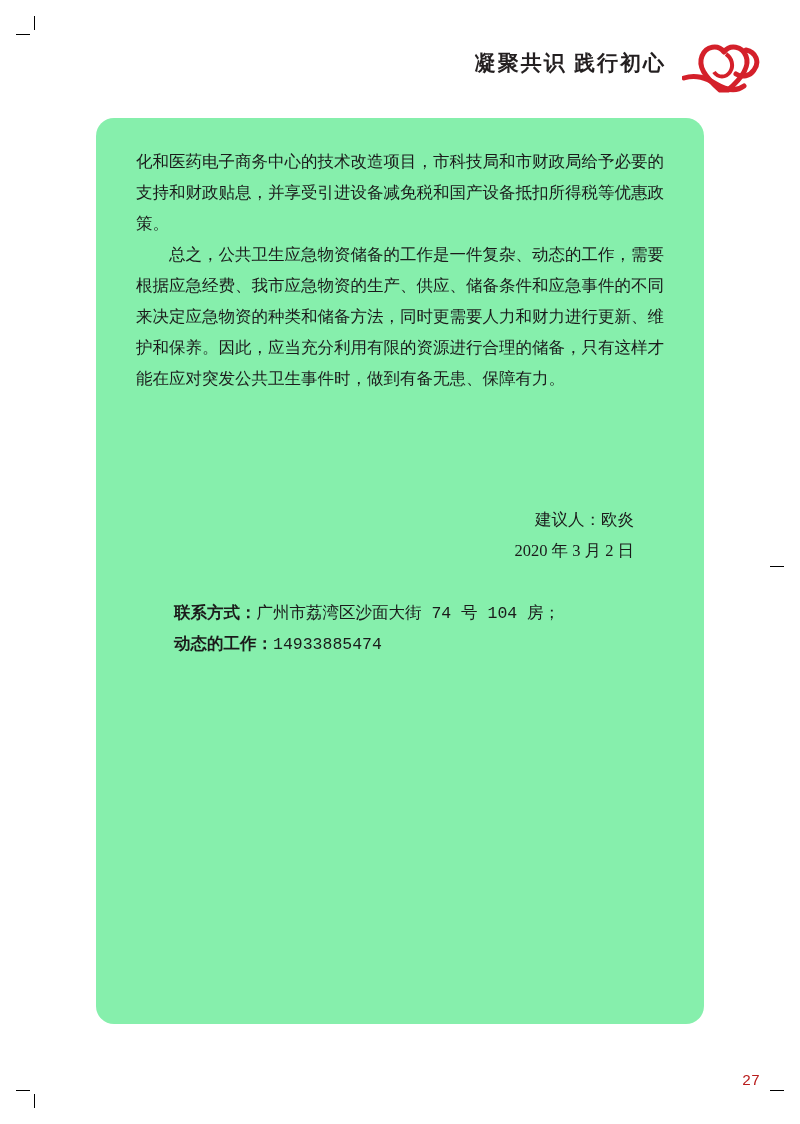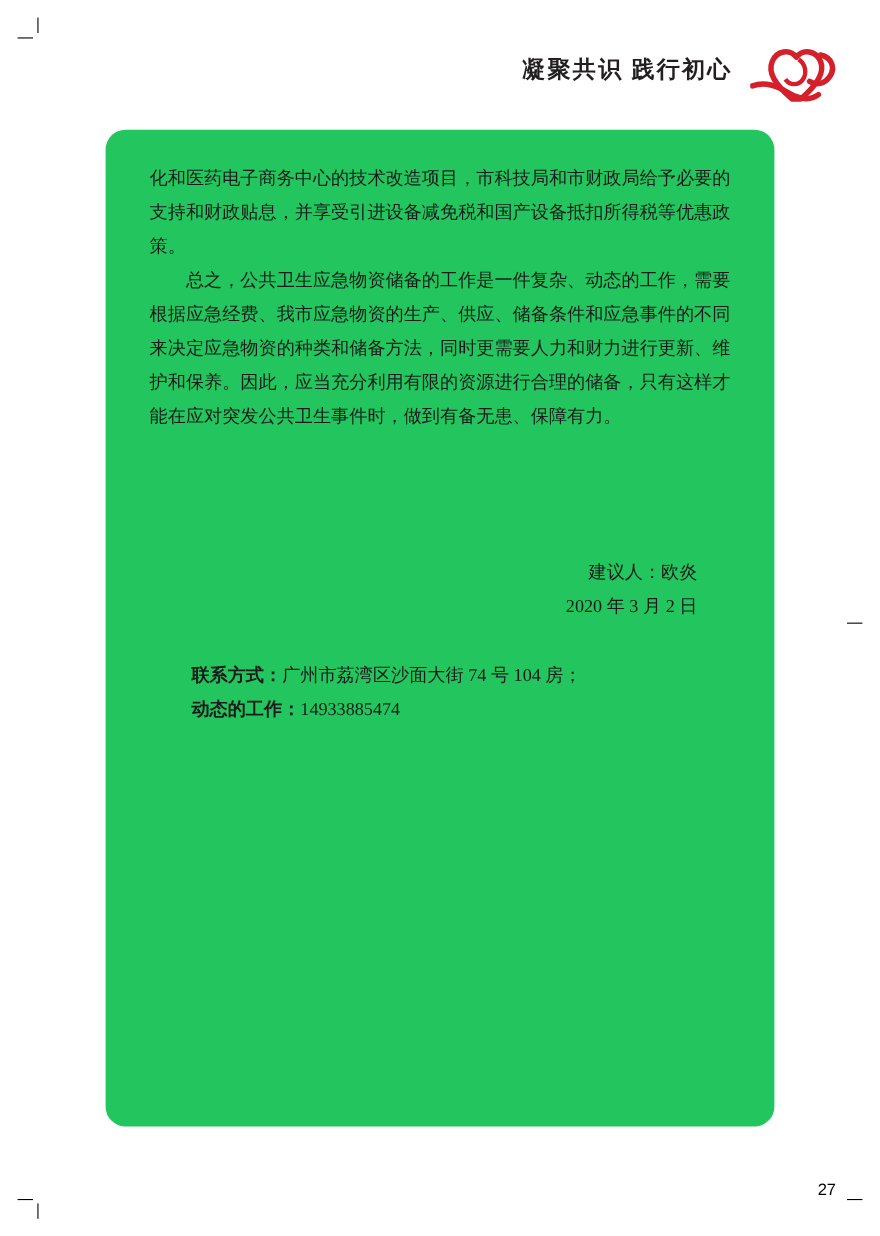--- a/index.html
+++ b/index.html
@@ -52,21 +52,21 @@
     top: 0;
   }
 
   
   .panel {
     position: absolute;
     left: 96px;
     top: 118px;
     width: 608px;
     height: 906px;
-    background: #22c55e;
+    background: #86efac;
     border-radius: 18px;
   }
 
   .body-text {
     position: absolute;
     left: 40px;
     top: 28px;
     width: 528px;
     font-size: 16.5px;
     line-height: 31px;
@@ -98,41 +98,42 @@
   }
 
   
   .contact {
     position: absolute;
     left: 78px;
     top: 480px;
     font-size: 16.5px;
     line-height: 31px;
     color: #1b1b1b;
+    font-family: Liberation Mono, monospace;
   }
   .contact .label {
     font-weight: bold;
   }
 
   
   .crop {
     position: absolute;
     background: #000;
   }
   .crop.v { width: 1px; height: 14px; }
   .crop.h { height: 1px; width: 14px; }
 
   
   .page-number {
     position: absolute;
     right: 40px;
     bottom: 34px;
     font-size: 15px;
-    color: #000000;
-    font-family: Liberation Sans, sans-serif;
+    color: #b91c1c;
+    font-family: Liberation Mono, monospace;
   }
 </style>
 </head>
 <body>
 
 <div class="page">
 
   <div class="crop v" style="left:34px; top:16px;"></div>
   <div class="crop h" style="left:16px; top:34px;"></div>
   <div class="crop v" style="left:34px; top:1094px;"></div>

